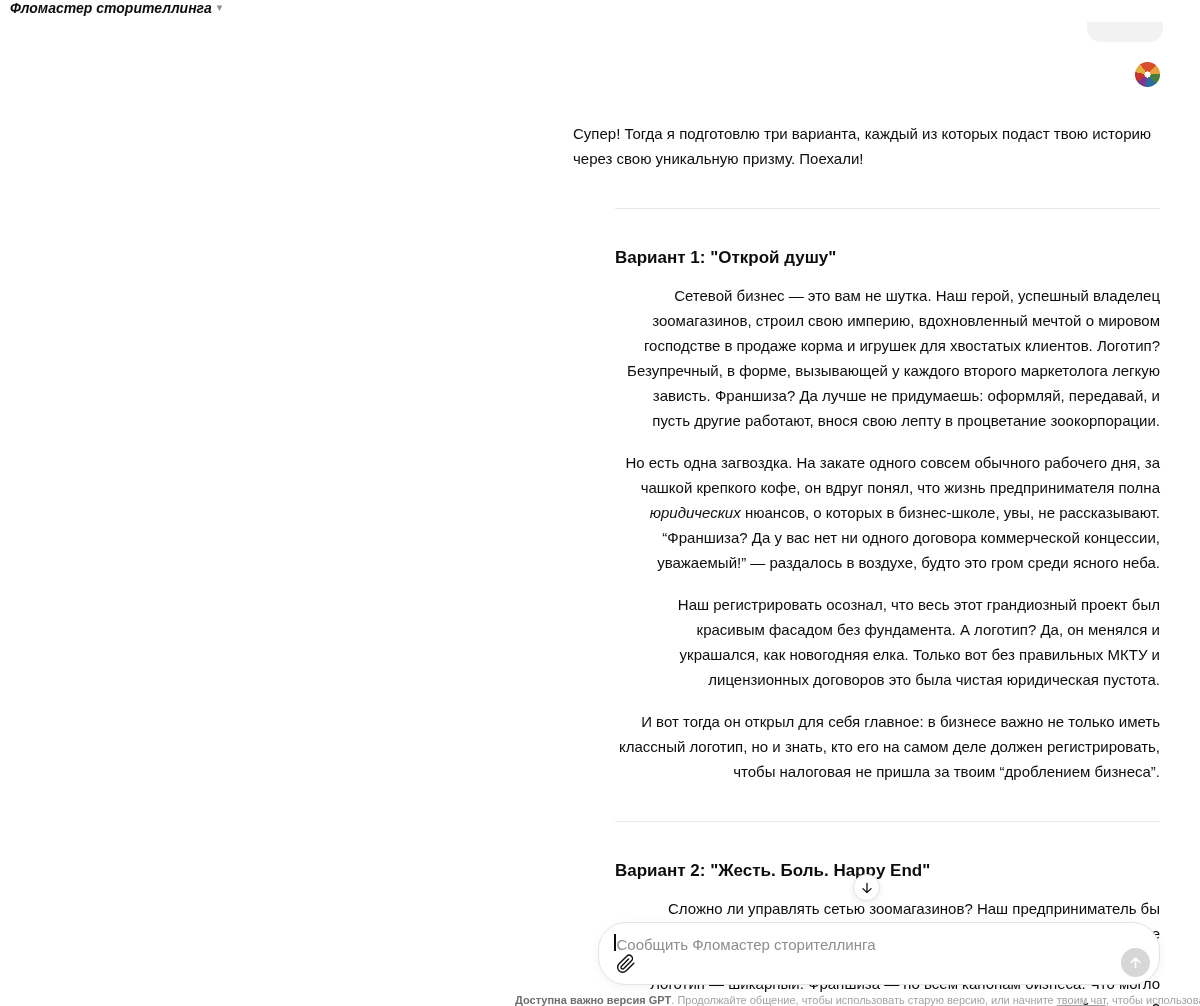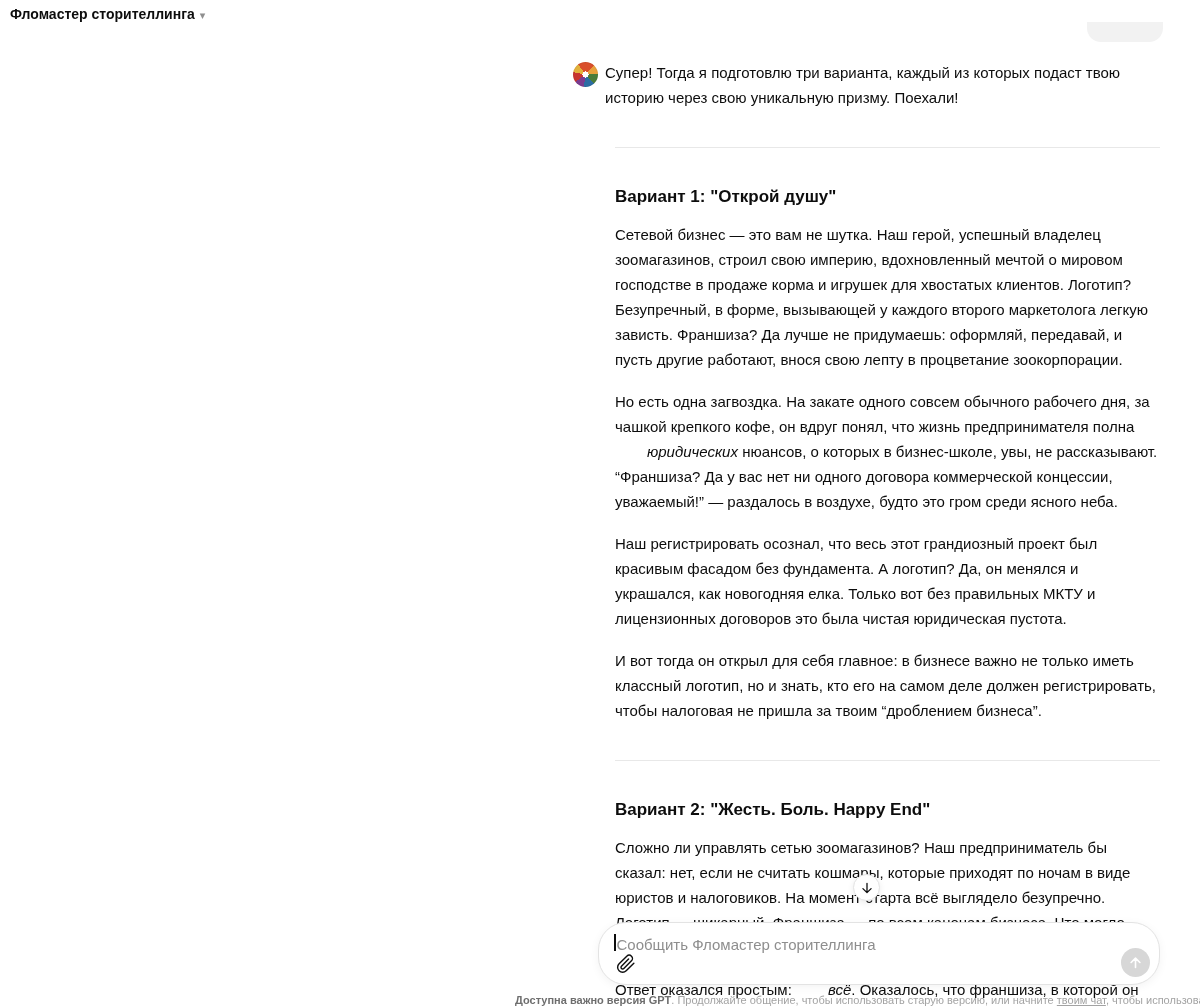--- a/index.html
+++ b/index.html
@@ -6,53 +6,53 @@
   html,body { width:1200px; height:1006px; }
   body {
     font-family:"Liberation Sans","DejaVu Sans",sans-serif;
     background:#ffffff; color:#0d0d0d;
     position:relative; overflow:hidden;
   }
 
   
   .app-header {
     position:absolute; top:0; left:0; height:28px;
-    display:flex; align-items:center; gap:5px;
-    padding-left:10px; cursor:pointer;
+    display:flex; gap:5px;
+    padding-left:10px; cursor:pointer;font-style:italic;
   }
   .app-title { font-size:14px; font-weight:700; color:#0d0d0d; }
   .chevron { color:#8f8f8f; font-size:11px; transform:translateY(1px); }
 
   
   .user-bubble-partial {
     position:absolute; top:22px; left:1087px;
     width:76px; height:20px; background:#f2f2f2;
     border-radius:0 0 14px 14px;
   }
 
   
   .chat {
     position:absolute; left:573px; top:60px; width:587px;
     font-size:15px; line-height:25px; color:#0d0d0d;
   }
-  .msg-row { display:flex; gap:7px; align-items:flex-start; }
+  .msg-row { display:flex; gap:34px; align-items:flex-end;flex-direction:column; }
   .avatar {
     width:25px; height:25px; border-radius:50%; flex:0 0 25px; margin-top:2px;
     background:
       radial-gradient(circle at 50% 50%, #ffffff 0 17%, rgba(255,255,255,0) 18%),
       conic-gradient(#d94f2b 0 12%, #e8a13c 12% 25%, #4a7c3a 25% 38%, #2b6ca3 38% 52%,
                      #7a3b8f 52% 65%, #c7342f 65% 78%, #e2b13c 78% 90%, #d94f2b 90% 100%);
     box-shadow:0 0 0 1px rgba(0,0,0,.06) inset;
   }
   .msg-text { flex:1; }
 
   .sections { margin-left:42px; width:545px; }
   .divider { border:none; border-top:1px solid #e8e8e8; margin:37px 0 36px; }
   .sec-heading { font-size:17px; font-weight:700; margin:0 0 13px; color:#0d0d0d; }
-  .para { margin:0 0 17px; }
+  .para { margin:0 0 17px;text-align:right; }
   .para em { font-style:italic;margin-left:32px; }
 
   
   .scroll-btn {
     position:absolute; left:853px; top:874px;
     width:27px; height:27px; border-radius:50%;
     background:#fff; border:1px solid #e3e3e3;
     box-shadow:0 2px 6px rgba(0,0,0,.08);
     display:flex; align-items:center; justify-content:center;
     cursor:pointer;

